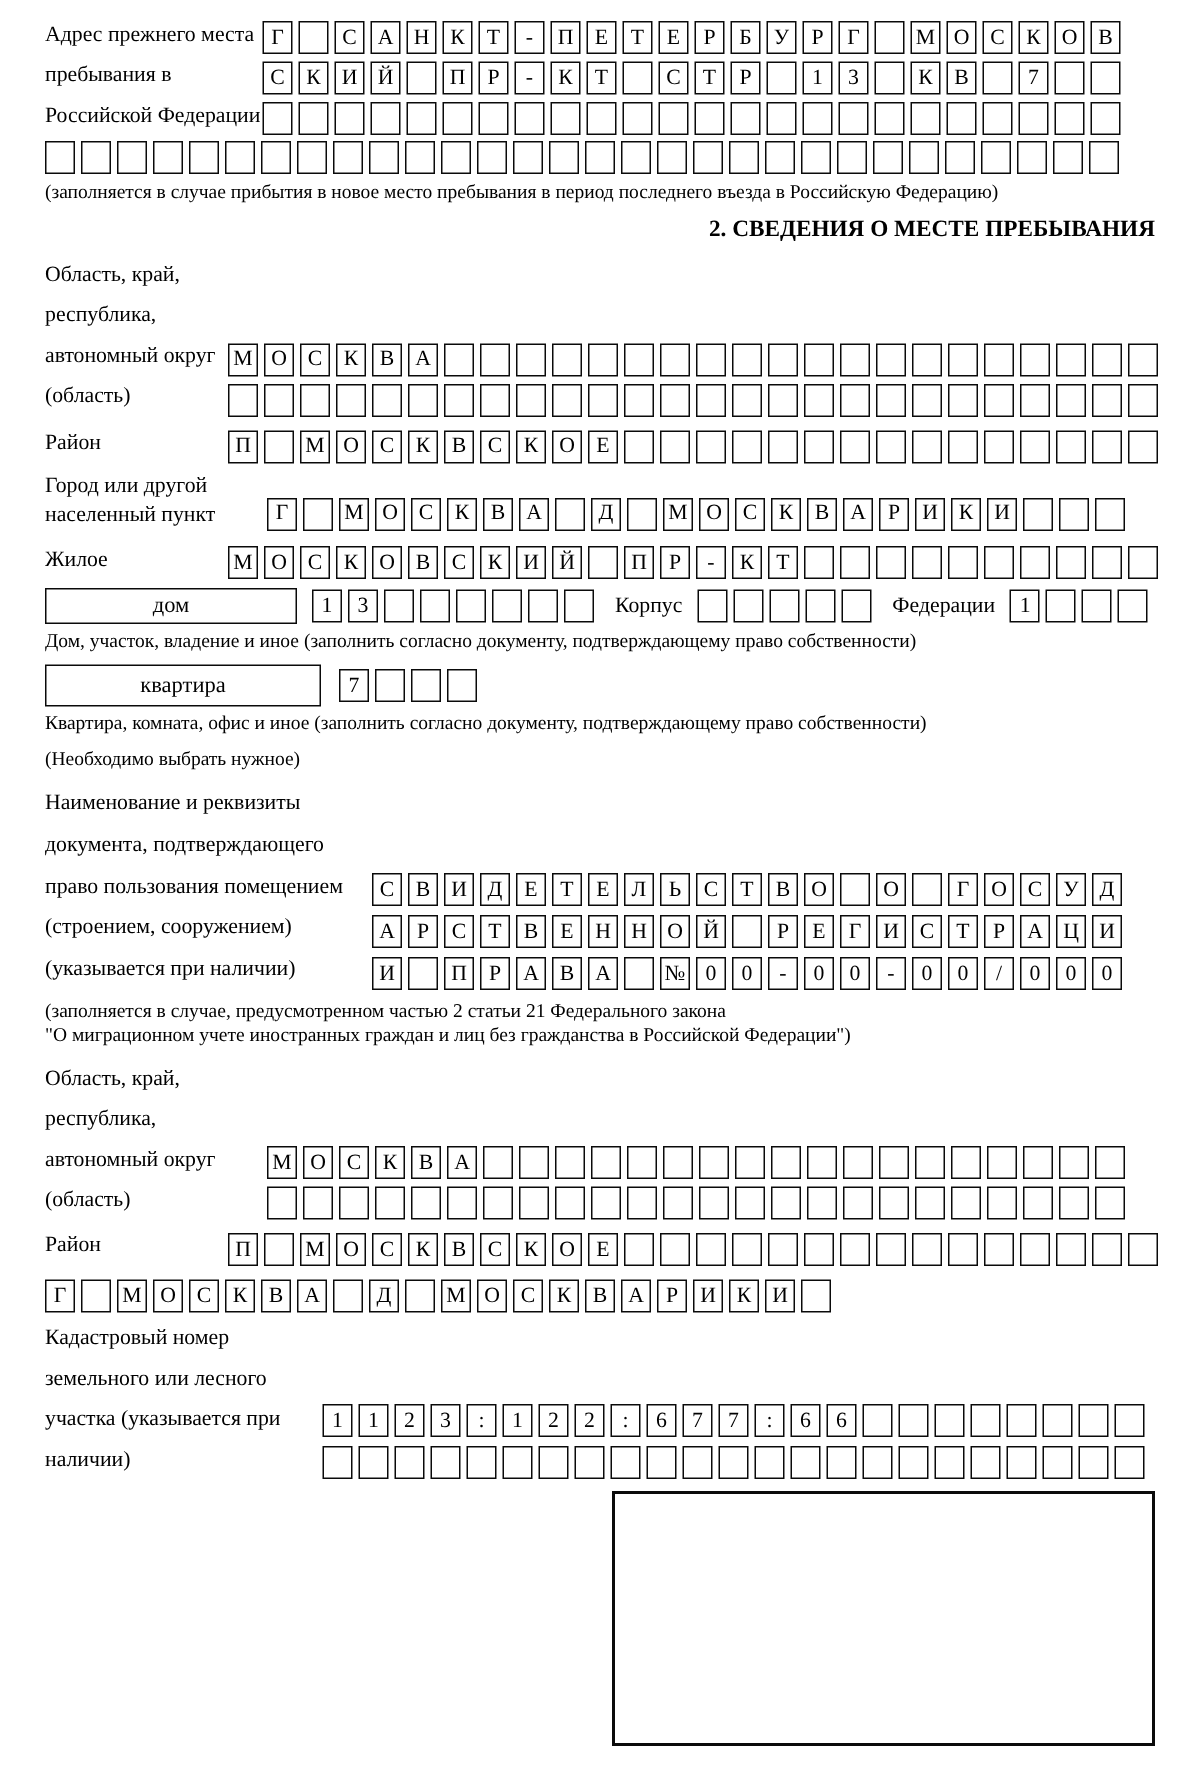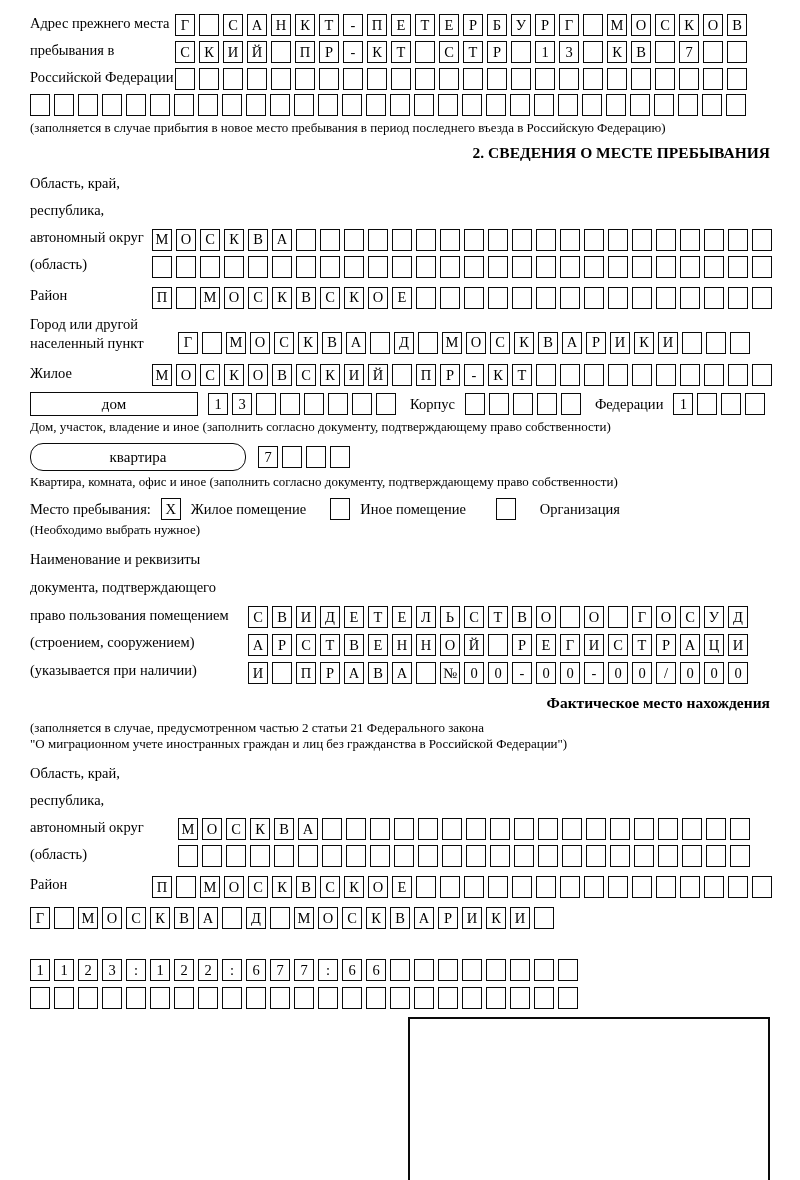--- a/index.html
+++ b/index.html
@@ -329,39 +329,30 @@
     <div class="cellrow">
         <div class="cell">1</div>
         <div class="cell"></div>
         <div class="cell"></div>
         <div class="cell"></div>
       </div>
   </div>
   <div class="note">Дом, участок, владение и иное (заполнить согласно документу, подтверждающему право собственности)</div>
 
   <div class="cellrow" style="align-items:center;">
-    <div class="widebox" style="width:216px;height:28px;border-radius:13px;">квартира</div>
+    <div class="widebox" style="width:184px;height:28px;">квартира</div>
     <div class="cellrow" style="margin-left:8px;">
         <div class="cell">7</div>
         <div class="cell"></div>
         <div class="cell"></div>
         <div class="cell"></div>
       </div>
   </div>
   <div class="note">Квартира, комната, офис и иное (заполнить согласно документу, подтверждающему право собственности)</div>
 
-  <div class="stay-row">
-    <span class="inline-label">Место пребывания:</span>
-    <span class="cell">X</span>
-    <span class="inline-label">Жилое помещение</span>
-    <span class="cell" style="margin-left:14px;"></span>
-    <span class="inline-label">Иное помещение</span>
-    <span class="cell" style="margin-left:20px;"></span>
-    <span class="inline-label" style="margin-left:14px;">Организация</span>
-  </div>
   <div class="note center" style="margin-top:0;">(Необходимо выбрать нужное)</div>
 
   <div class="field mb6">
     <div class="flabel" style="width:218px;line-height:1.9;">Наименование и реквизиты документа, подтверждающего право пользования помещением (строением, сооружением) (указывается при наличии)</div>
     <div class="cellcol" style="gap:6px;">
       <div class="cellrow">
           <div class="cell">С</div>
           <div class="cell">В</div>
           <div class="cell">И</div>
           <div class="cell">Д</div>
@@ -425,21 +416,20 @@
           <div class="cell">0</div>
           <div class="cell">0</div>
           <div class="cell">/</div>
           <div class="cell">0</div>
           <div class="cell">0</div>
           <div class="cell">0</div>
         </div>
     </div>
   </div>
 
-  <div class="sect-title" style="margin-top:10px;">Фактическое место нахождения</div>
   <div class="note center" style="margin:0;">(заполняется в случае, предусмотренном частью 2 статьи 21 Федерального закона</div>
   <div class="note center" style="margin:0 0 8px 0;">"О миграционном учете иностранных граждан и лиц без гражданства в Российской Федерации")</div>
 
   <div class="field mb4">
     <div class="flabel" style="width:148px;">Область, край, республика, автономный округ (область)</div>
     <div class="cellcol">
       <div class="cellrow">
           <div class="cell">М</div>
           <div class="cell">О</div>
           <div class="cell">С</div>
@@ -547,20 +537,21 @@
         <div class="cell">А</div>
         <div class="cell">Р</div>
         <div class="cell">И</div>
         <div class="cell">К</div>
         <div class="cell">И</div>
         <div class="cell"></div>
       </div>
   </div>
 
   <div class="field">
+    <div class="flabel" style="width:185px;line-height:1.85;">Кадастровый номер земельного или лесного участка (указывается при наличии)</div>
     <div class="cellcol pt26" style="gap:6px;">
       <div class="cellrow">
           <div class="cell">1</div>
           <div class="cell">1</div>
           <div class="cell">2</div>
           <div class="cell">3</div>
           <div class="cell">:</div>
           <div class="cell">1</div>
           <div class="cell">2</div>
           <div class="cell">2</div>

